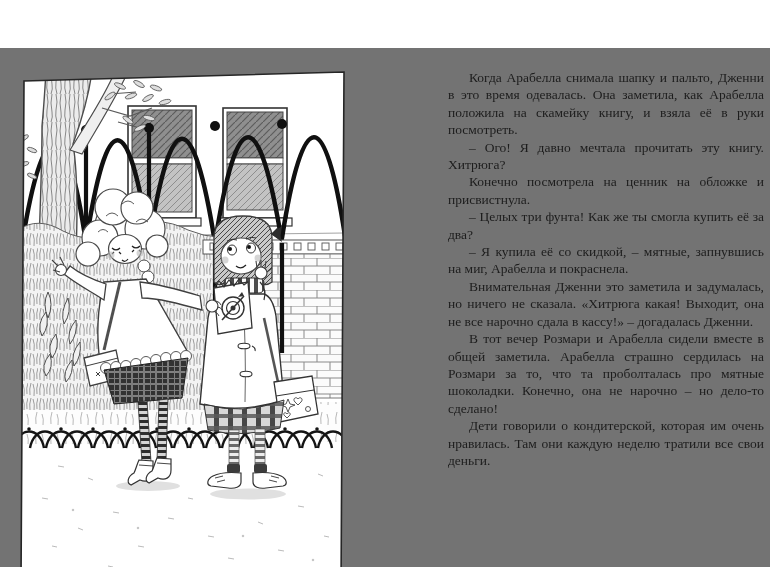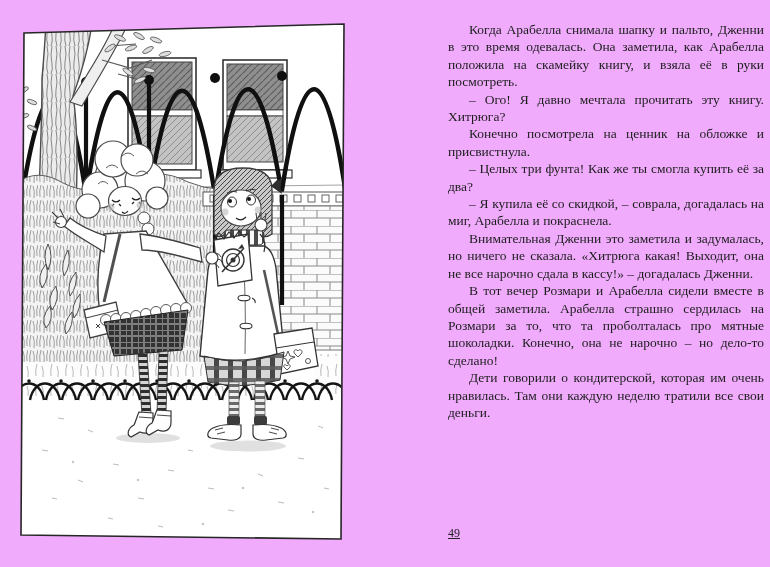--- a/index.html
+++ b/index.html
@@ -1,20 +1,20 @@
 <!DOCTYPE html>
 <html><head>
 <meta charset="utf-8">
 <style>
   html,body{margin:0;padding:0;}
   body{
     width:770px;height:567px;position:relative;background:#ffffff;
     font-family:"Liberation Serif", serif;overflow:hidden;
   }
-  .spread{position:absolute;inset:0;background:#f0abfc;}
+  .spread{position:absolute;inset:0;background:#737373;margin-top:48px;}
   .illustration-wrap{position:absolute;left:18px;top:18px;width:334px;height:528px;}
   .illustration-wrap svg{display:block;width:334px;height:528px;}
   .text-col{
     position:absolute;left:448px;top:21px;width:316px;
     color:#1d1d1d;font-size:13.5px;line-height:17.4px;text-align:justify;
   }
   .text-col p{margin:0;text-indent:21px;}
   .page-num{
     position:absolute;left:448px;top:526px;width:282px;text-align:left;
     font-size:12px;color:#222;text-decoration:underline;
@@ -340,21 +340,21 @@
 
       <path d="M6,15 L326,6 L323,521 L3,517 Z" fill="none" stroke="#262626" stroke-width="1.6"></path>
     </svg>
   </div>
 
   <div class="text-col">
     <p>Когда Арабелла снимала шапку и пальто, Дженни в это время одевалась. Она заметила, как Арабелла положила на скамейку книгу, и взяла её в руки посмотреть.</p>
     <p>– Ого! Я давно мечтала прочитать эту книгу. Хитрюга?</p>
     <p>Конечно посмотрела на ценник на обложке и присвистнула.</p>
     <p>– Целых три фунта! Как же ты смогла купить её за два?</p>
-    <p>– Я купила её со скидкой, – соврала, догадалась на миг, Арабелла и покраснела.</p>
+    <p>– Я купила её со скидкой, – мятные, запнувшись на миг, Арабелла и покраснела.</p>
     <p>Внимательная Дженни это заметила и задумалась, но ничего не сказала. «Хитрюга какая! Выходит, она не все нарочно сдала в кассу!» – догадалась Дженни.</p>
     <p>В тот вечер Розмари и Арабелла сидели вместе в общей заметила. Арабелла страшно сердилась на Розмари за то, что та проболталась про мятные шоколадки. Конечно, она не нарочно – но дело-то сделано!</p>
     <p>Дети говорили о кондитерской, которая им очень нравилась. Там они каждую неделю тратили все свои деньги.</p>
   </div>
 
   <div class="page-num">49</div>
 
 </div>
 
 </body></html>

